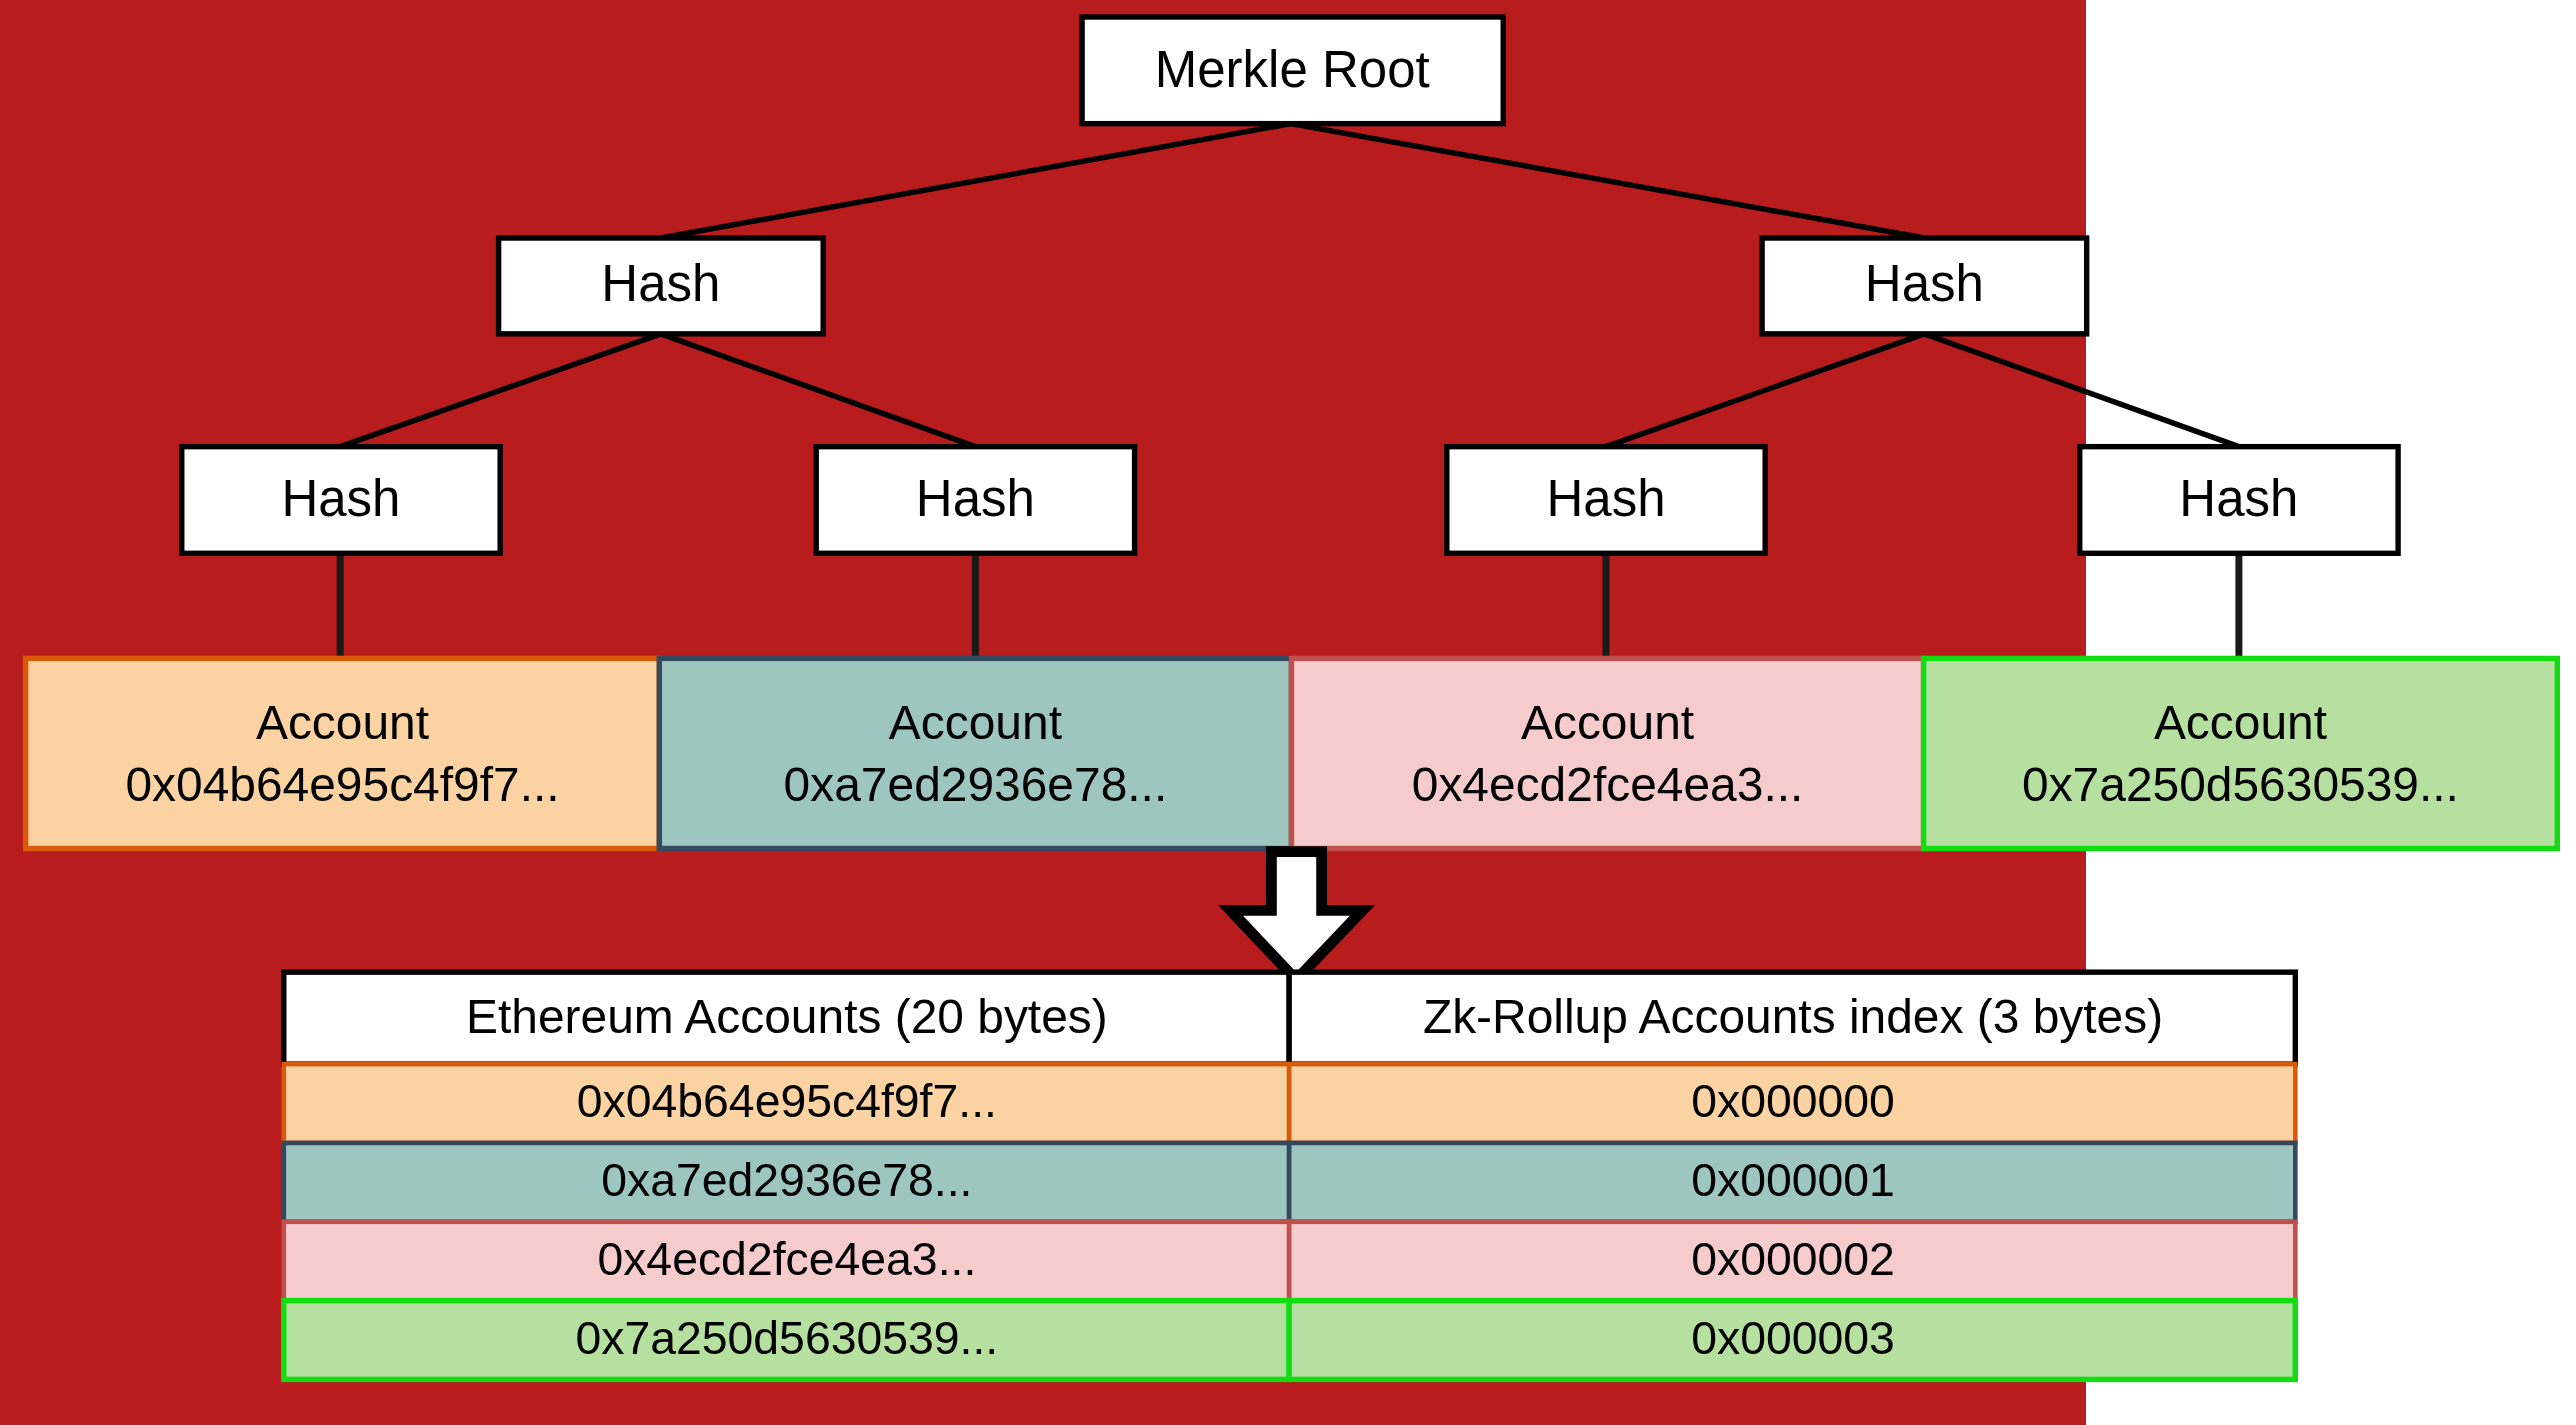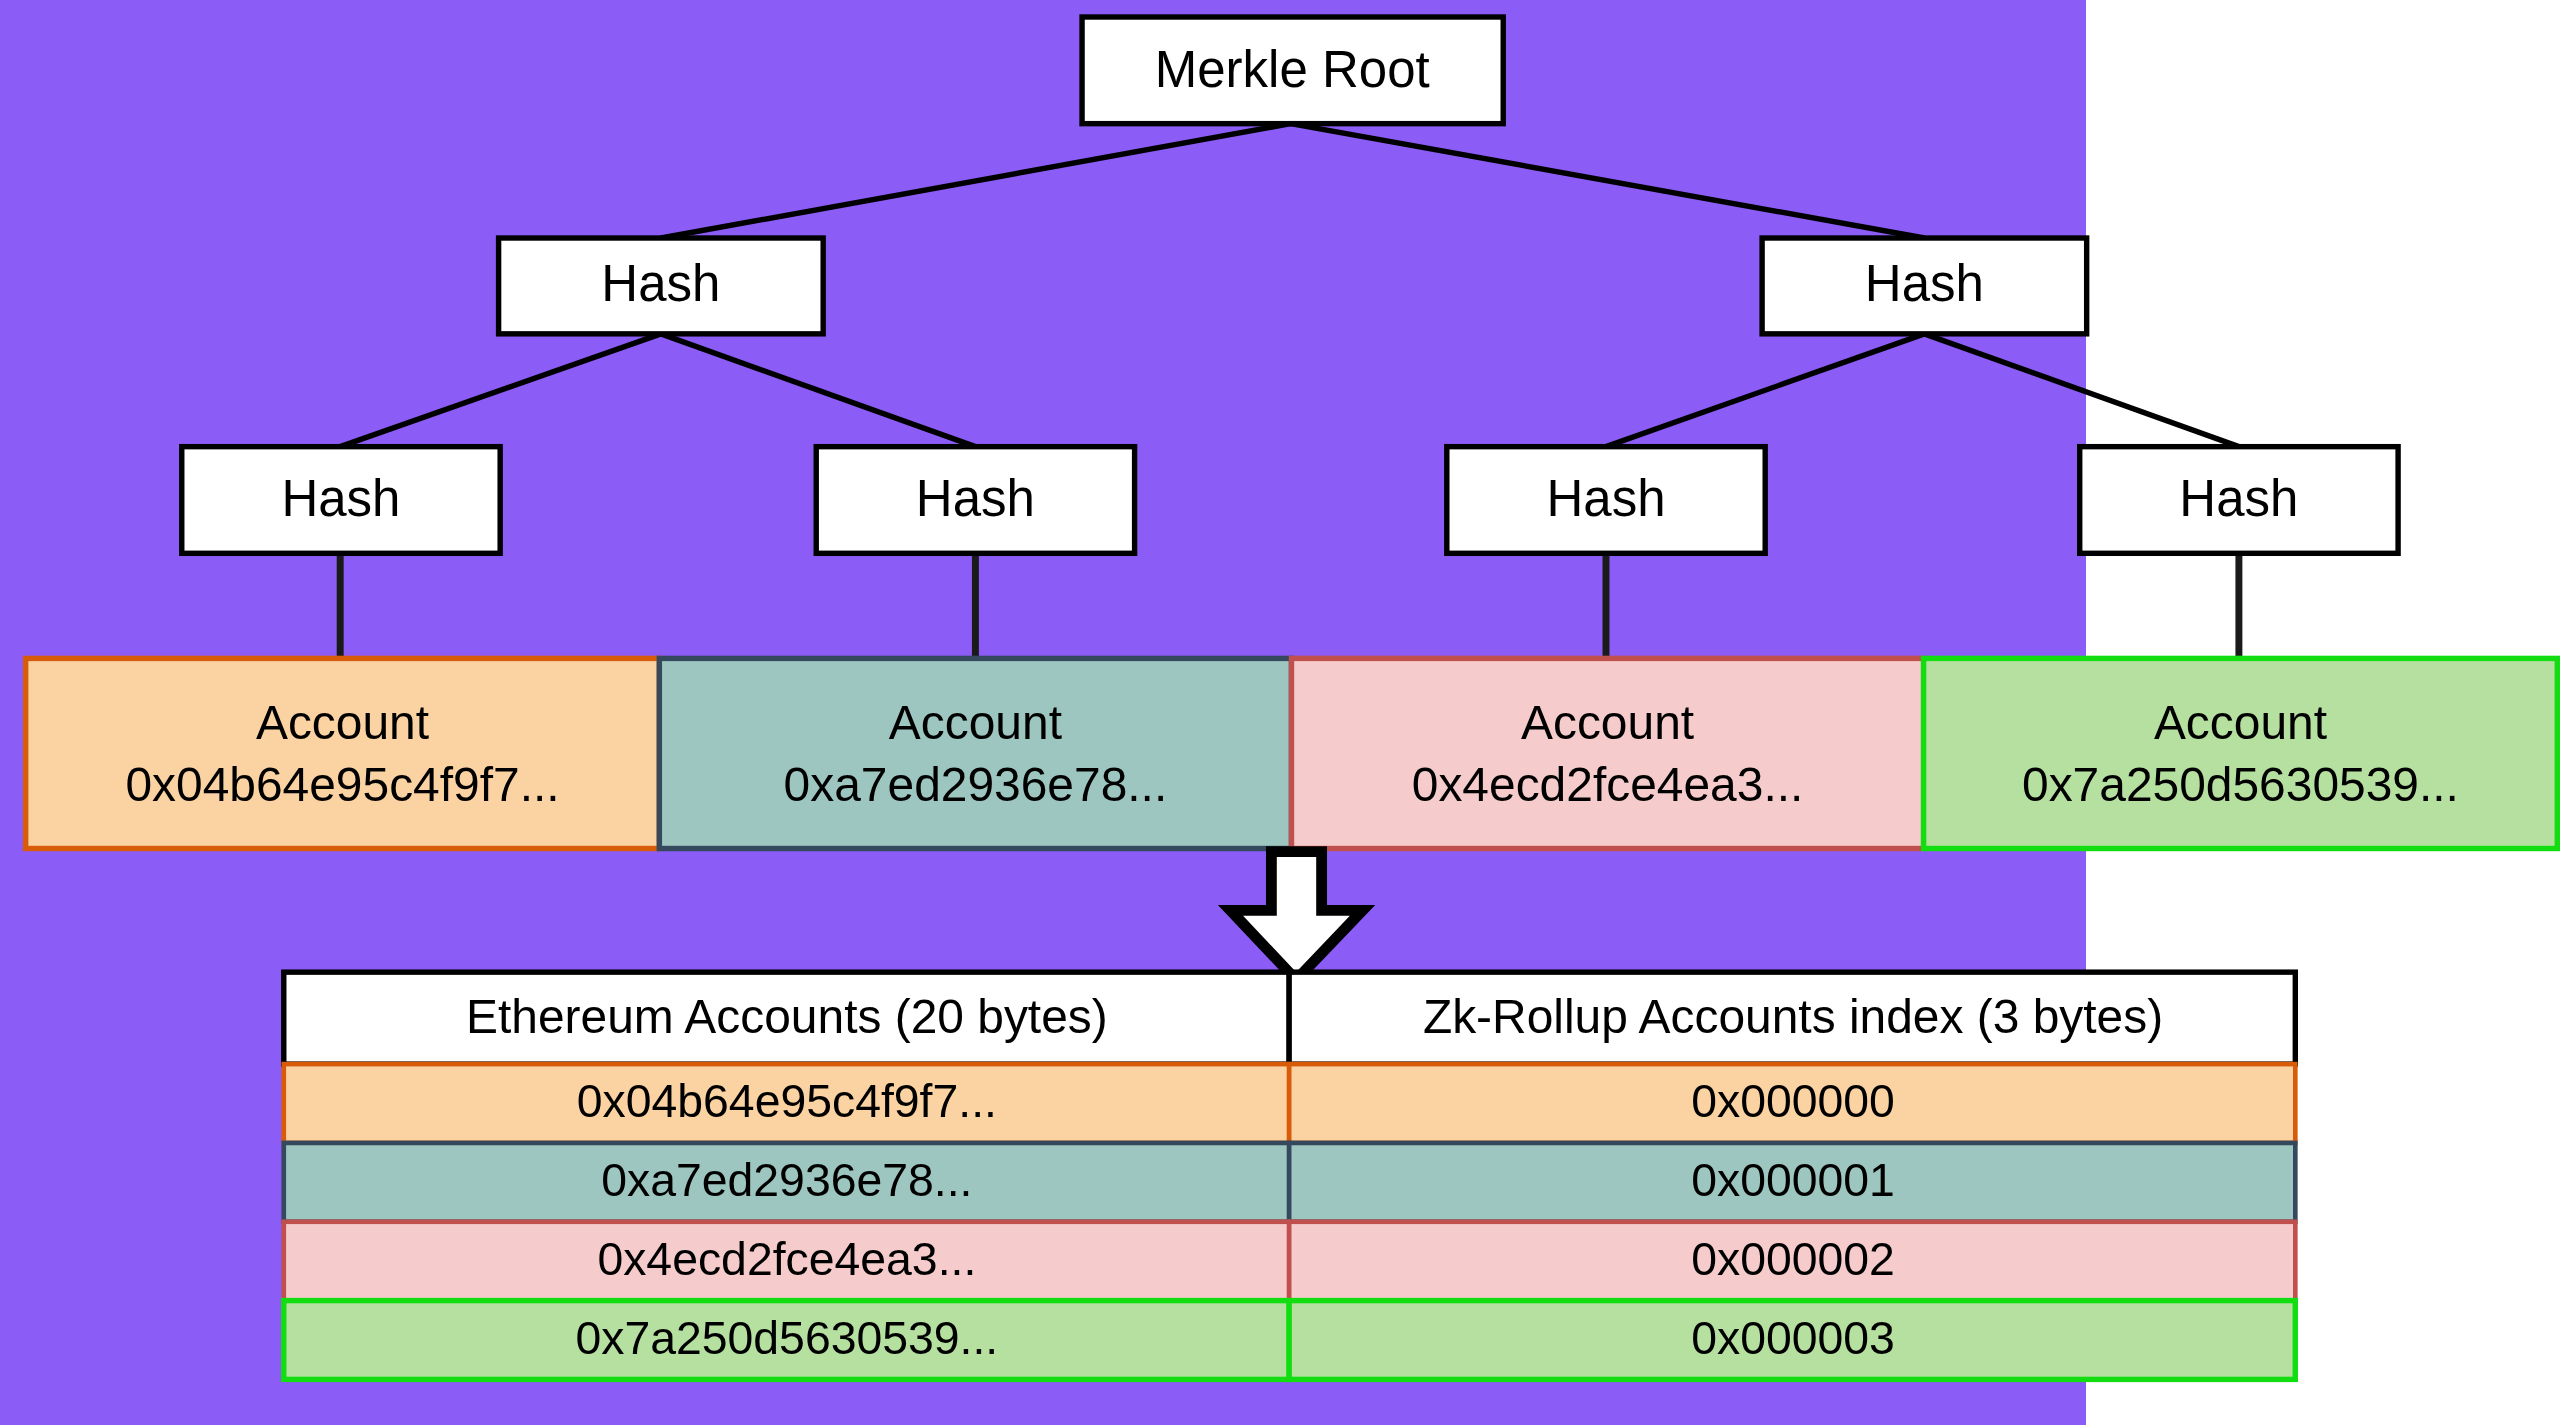--- a/index.html
+++ b/index.html
@@ -10,21 +10,21 @@
   body {
     width: 2576px;
     height: 1425px;
     font-family: "Liberation Sans", sans-serif;
     overflow: hidden;
   }
   #diagram-root {
     position: relative;
     width: 2086px;
     height: 1425px;
-    background: #8b5cf6;
+    background: #b91c1c;
   }
   svg.layer {
     position: absolute;
     top: 0;
     left: 0;
     width: 2576px;
     height: 1425px;
   }
   .node-text {
     font-family: "Liberation Sans", sans-serif;

